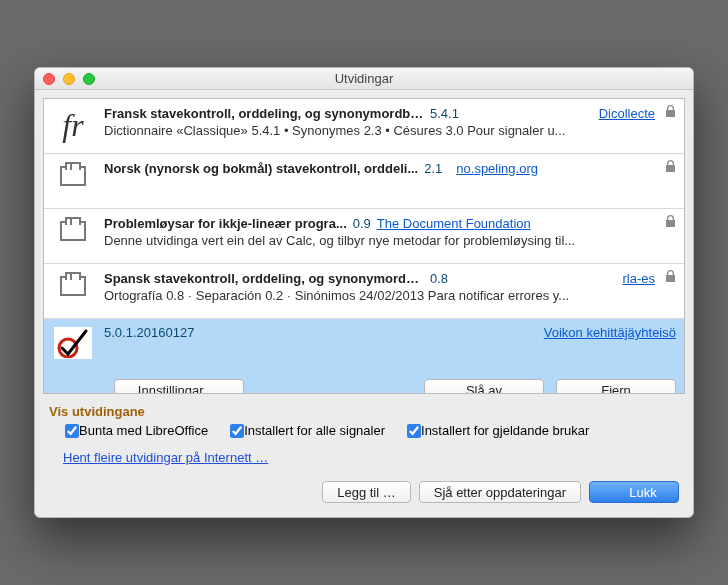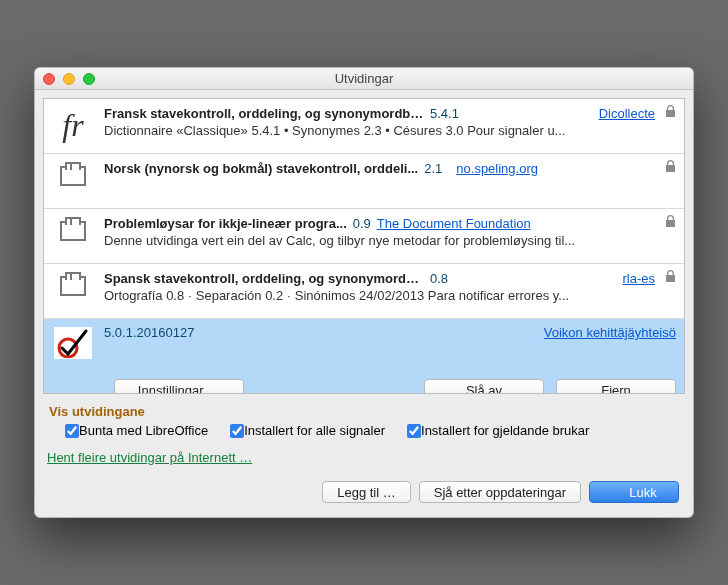--- a/index.html
+++ b/index.html
@@ -103,21 +103,21 @@
     font-weight: 500;
     padding-left: 32px;
   }
   .section {
     padding: 10px 14px 4px 14px;
   }
   .section-title { font-weight: 700; color:#a16207; margin-bottom:4px; }
   .checks { display:flex; gap:22px; padding-left: 16px; align-items:center; flex-wrap:wrap; }
   .check { display:flex; align-items:center; }
   .check input { accent-color:#2f80ec; width:14px; height:14px; }
-  .morelink { color:#15803d; text-decoration: underline; display:inline-block; margin: 8px 14px 10px 12px; cursor:pointer; }
+  .morelink { color:#1d4ed8; text-decoration: underline; display:inline-block; margin: 8px 14px 10px 28px; cursor:pointer; }
   .footer {
     display:flex; gap:8px; padding: 6px 14px 14px 14px; align-items:center;
   }
   .footer .spacer { flex:1; }
 </style>
 </head>
 <body>
 
 <div class="window">
   <div class="titlebar">

